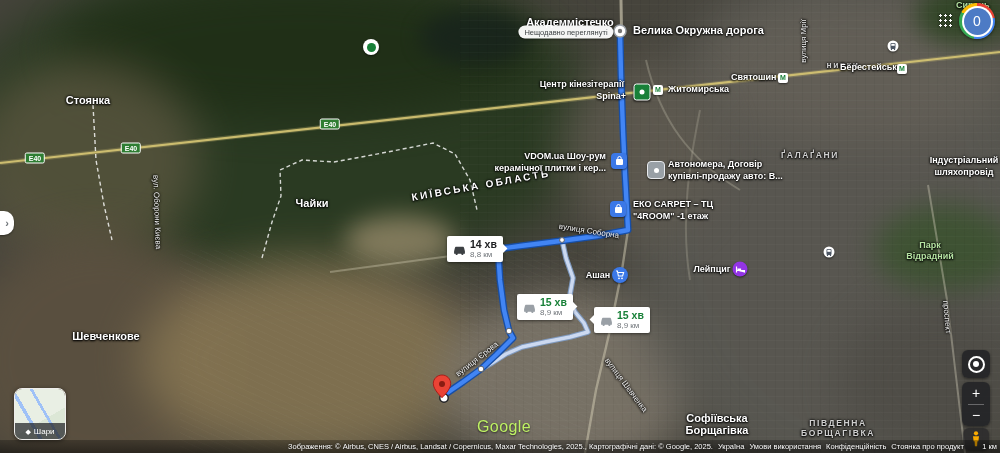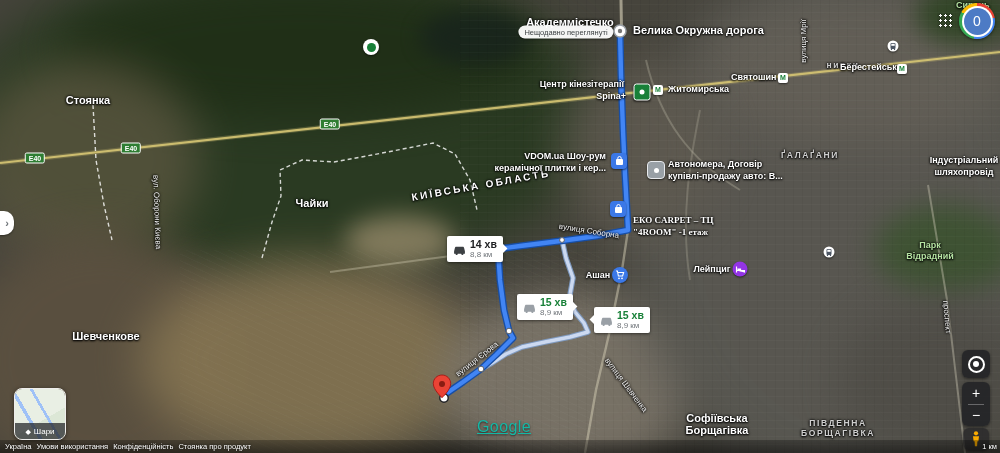--- a/index.html
+++ b/index.html
@@ -83,22 +83,22 @@
         display:flex;align-items:center;justify-content:center;color:#fff;}
   #myloc{left:962px;top:350px;width:28px;height:28px;}
   #myloc .c1{width:13px;height:13px;border:2px solid #fff;border-radius:50%;position:relative;}
   #myloc .c1::after{content:"";position:absolute;left:3.5px;top:3.5px;width:6px;height:6px;background:#fff;border-radius:50%;}
   #zoomer{left:962px;top:382px;width:28px;height:44px;flex-direction:column;}
   #zoomer .zi,#zoomer .zo{width:100%;height:21px;display:flex;align-items:center;justify-content:center;
      font-size:14px;font-weight:400;cursor:pointer;}
   #zoomer .div{width:16px;height:1px;background:rgba(255,255,255,.3);}
   #pegman{left:963px;top:428px;width:26px;height:22px;background:rgba(32,33,36,.65);}
   
-  #glogo{position:absolute;left:477px;top:418px;color:#14b8a6;font-size:16px;font-weight:500;letter-spacing:.4px;
-     text-shadow:0 1px 2px rgba(0,0,0,.65);text-decoration:underline;}
+  #glogo{position:absolute;left:477px;top:418px;color:#bef264;font-size:16px;font-weight:500;letter-spacing:.4px;
+     text-shadow:0 1px 2px rgba(0,0,0,.65);}
   #footer{position:absolute;left:0;bottom:0;width:1000px;height:13px;display:flex;align-items:center;
      background:linear-gradient(to top,rgba(0,0,0,.5),rgba(0,0,0,.28));color:#fff;font-size:7.5px;
      text-shadow:0 0 2px rgba(0,0,0,.9);white-space:nowrap;}
   #footer .attr{margin-left:288px;}
   #footer .lnk{margin-left:5px;cursor:pointer;}
   #footer .scale{margin-left:auto;display:flex;align-items:center;margin-right:3px;}
 </style>
 </head>
 <body>
 
@@ -182,21 +182,21 @@
       <div class="map-label poi ar" style="left: 624px; top: 85px; padding-left: 36px;">Центр кінезітерапії</div>
       <div class="map-label poi ar" style="left: 626px; top: 97px;">Spina+</div>
       <div class="map-label poi al" style="left: 668px; top: 90px;">Житомирська</div>
       <div class="map-label poi al" style="left: 731px; top: 78px;">Святошин</div>
       <div class="map-label poi al" style="left: 840px; top: 68px;">Берестейська</div>
       <div class="map-label park al" style="left: 956px; top: 6px;">Сирець</div>
       <div class="map-label poi al" style="left: 668px; top: 171px;">Автономера, Договір
 купівлі-продажу авто: В...</div>
       <div class="map-label poi ar" style="left: 606px; top: 163px;">VDOM.ua Шоу-рум
 керамічної плитки і кер...</div>
-      <div class="map-label poi al" style="left: 633px; top: 227px; font-family: Liberation Serif, serif;">ЕКО CARPET – ТЦ
+      <div class="map-label poi al" style="left: 633px; top: 211px;">ЕКО CARPET – ТЦ
 "4ROOM" -1 етаж</div>
       <div class="map-label poi" style="left: 598px; top: 276px;">Ашан</div>
       <div class="map-label poi" style="left: 712px; top: 270px;">Лейпциг</div>
       <div class="map-label park" style="left: 930px; top: 251px;">Парк
 Відрадний</div>
       <div class="map-label poi" style="left: 964px; top: 167px;">Індустріальний
 шляхопровід</div>
       <div class="map-label street" style="left: 157px; top: 212px; --r: 88deg;">вул. Оборони Києва</div>
       <div class="map-label street" style="left: 803px; top: 41px; --r: -90deg;">вулиця Мрії</div>
       <div class="map-label street" style="left: 589px; top: 231px; --r: 9deg;">вулиця Соборна</div>
@@ -320,20 +320,21 @@
   </div>
   <div id="pegman" class="ctrl">
     <svg width="10" height="16" viewBox="0 0 10 16">
       <circle cx="5" cy="2.3" r="2.1" fill="#f9ab00"></circle>
       <path d="M2,5.2 h6 l-.6,5 h-1 l-.3,5 h-2.2 l-.3,-5 h-1 z" fill="#f9ab00"></path>
     </svg>
   </div>
 
   <div id="glogo">Google</div>
   <div id="footer">
+    <span class="attr">Зображення: © Airbus, CNES / Airbus, Landsat / Copernicus, Maxar Technologies, 2025., Картографічні дані: © Google, 2025.</span>
     <span id="linkslot" style="display:flex;">
         <span class="lnk">Україна</span>
         <span class="lnk">Умови використання</span>
         <span class="lnk">Конфіденційність</span>
         <span class="lnk">Стоянка про продукт</span>
       </span>
     <span class="scale">
       <span>1 км</span>
 
     </span>

